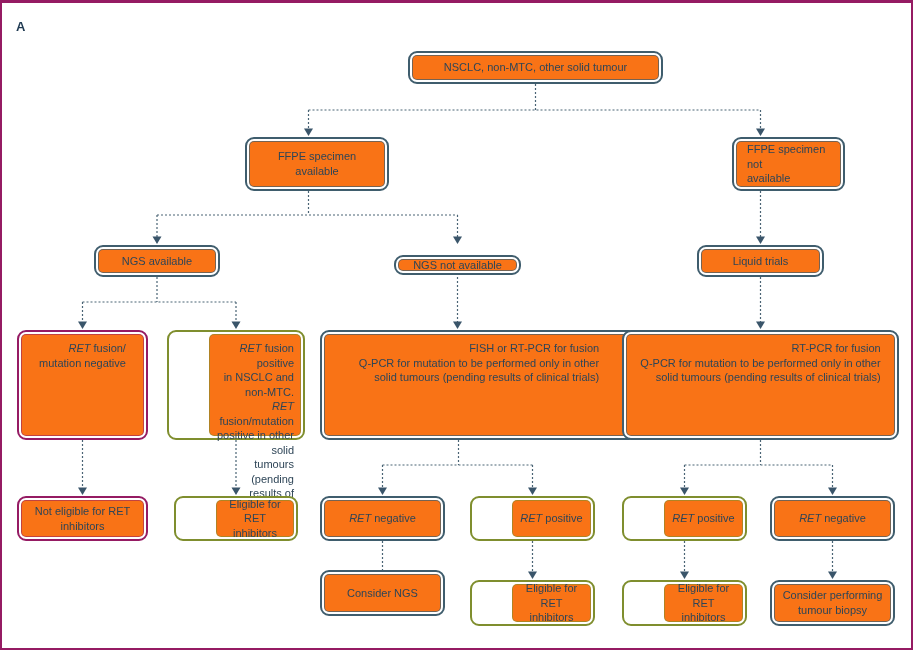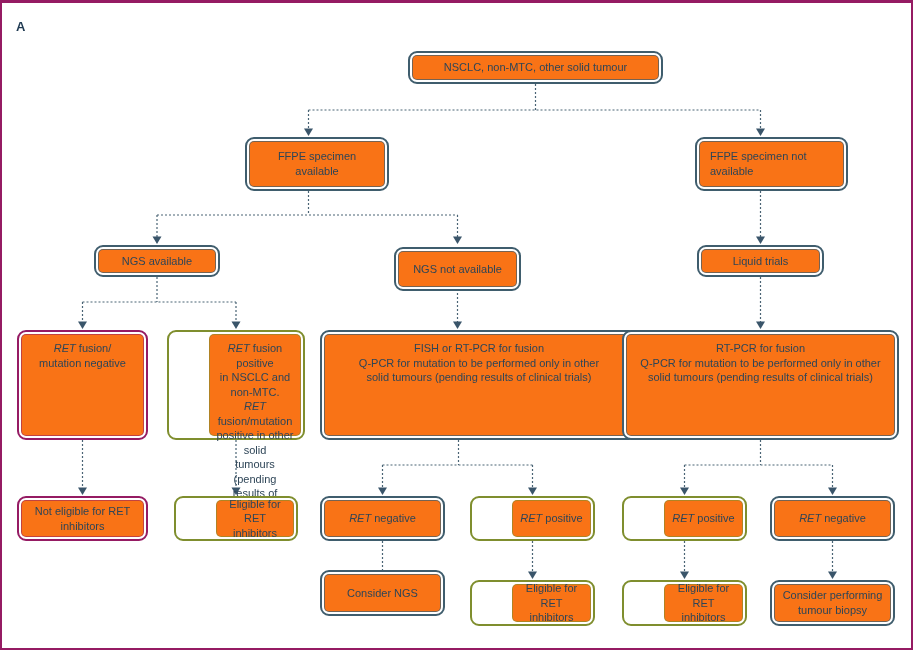--- a/index.html
+++ b/index.html
@@ -31,21 +31,21 @@
     width:100%; height:100%;
     border:1px solid;
     border-radius:5px;
     display:flex; align-items:center; justify-content:center;
     text-align:center;
     padding:3px 6px;
     font-size:11px; line-height:1.32; font-weight:400;
     color:#2e4557;
     background:#f97316;
   }
-  .node.top .node-inner { align-items:flex-start; padding-top:6px; }
+  .node.top .node-inner { align-items:flex-start; padding-top:6px;text-align:right; }
   .node.left .node-inner { justify-content:flex-start; text-align:left; padding-left:10px; }
   .teal    { border-color:#3f5d6d; }
   .teal    .node-inner { border-color:rgba(63,93,109,0.7); }
   .magenta { border-color:#951b63; }
   .magenta .node-inner { border-color:rgba(149,27,99,0.55); }
   .olive   { border-color:#7f8e2e;padding-left:40px; }
   .olive   .node-inner { border-color:rgba(127,142,46,0.6); }
   .it { font-style:italic; }
 </style>
 </head>
@@ -98,32 +98,32 @@
     <div class="node-inner">
         <span class="node-label"><span>NSCLC, non-MTC, other solid tumour</span></span>
       </div>
   </div>
 
   <div class="node teal" style="left:243px;top:134px;width:144px;height:54px">
     <div class="node-inner">
         <span class="node-label"><span>FFPE specimen</span><br><span>available</span></span>
       </div>
   </div>
-  <div class="node teal left" style="left:693px;top:134px;width:153px;height:54px">
+  <div class="node teal left" style="left:730px;top:134px;width:113px;height:54px">
     <div class="node-inner">
         <span class="node-label"><span>FFPE specimen not</span><br><span>available</span></span>
       </div>
   </div>
 
   <div class="node teal" style="left:92px;top:242px;width:126px;height:32px">
     <div class="node-inner">
         <span class="node-label"><span>NGS available</span></span>
       </div>
   </div>
-  <div class="node teal" style="left:392px;top:244px;width:127px;height:44px">
+  <div class="node teal" style="left:392px;top:252px;width:127px;height:20px">
     <div class="node-inner">
         <span class="node-label"><span>NGS not available</span></span>
       </div>
   </div>
   <div class="node teal" style="left:695px;top:242px;width:127px;height:32px">
     <div class="node-inner">
         <span class="node-label"><span>Liquid trials</span></span>
       </div>
   </div>
 

